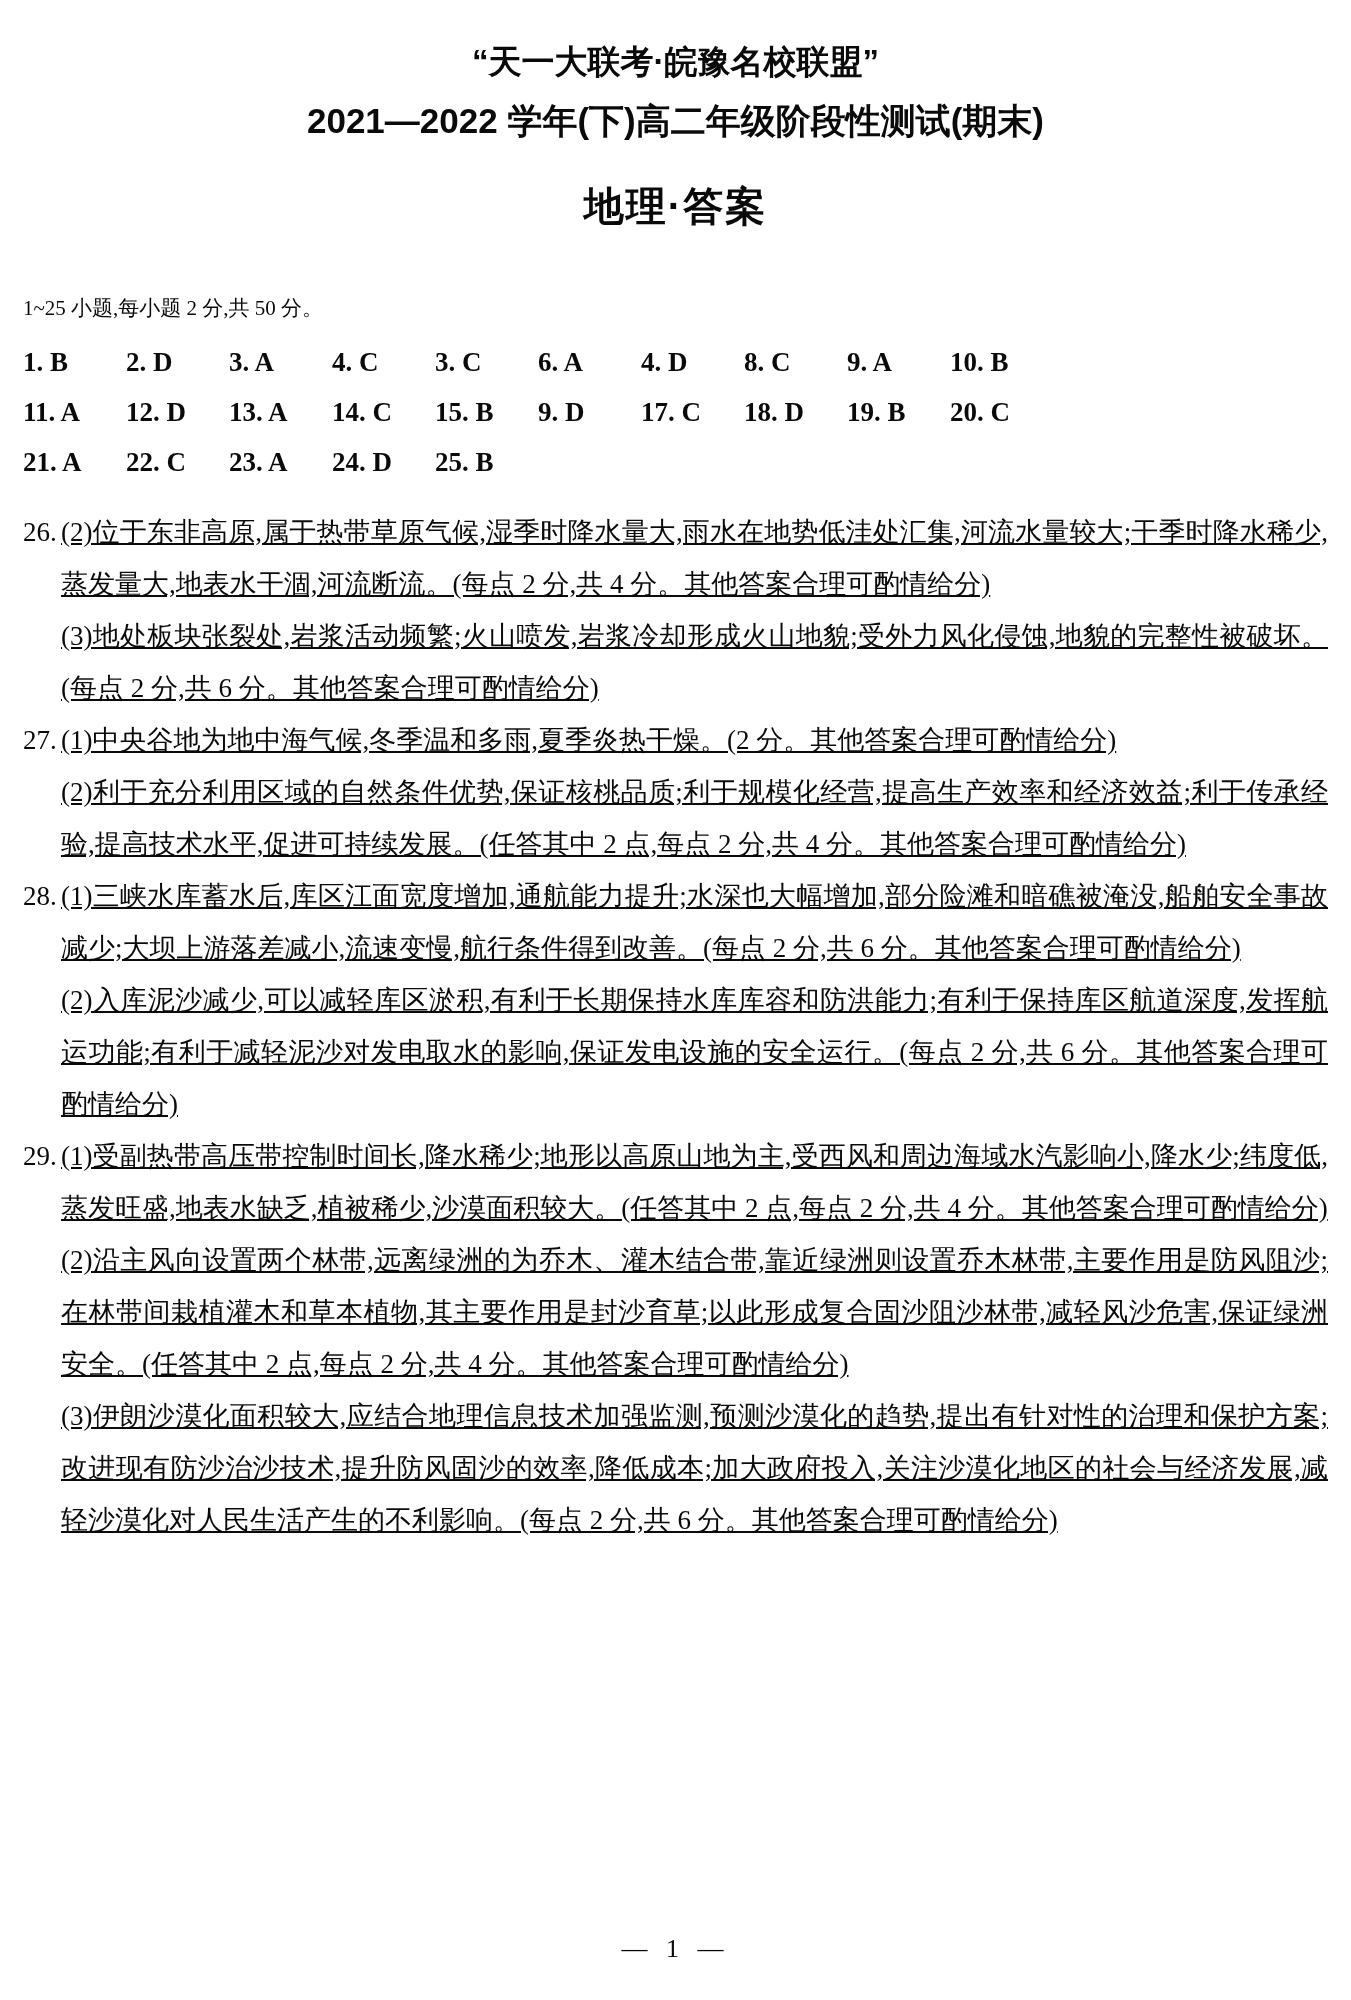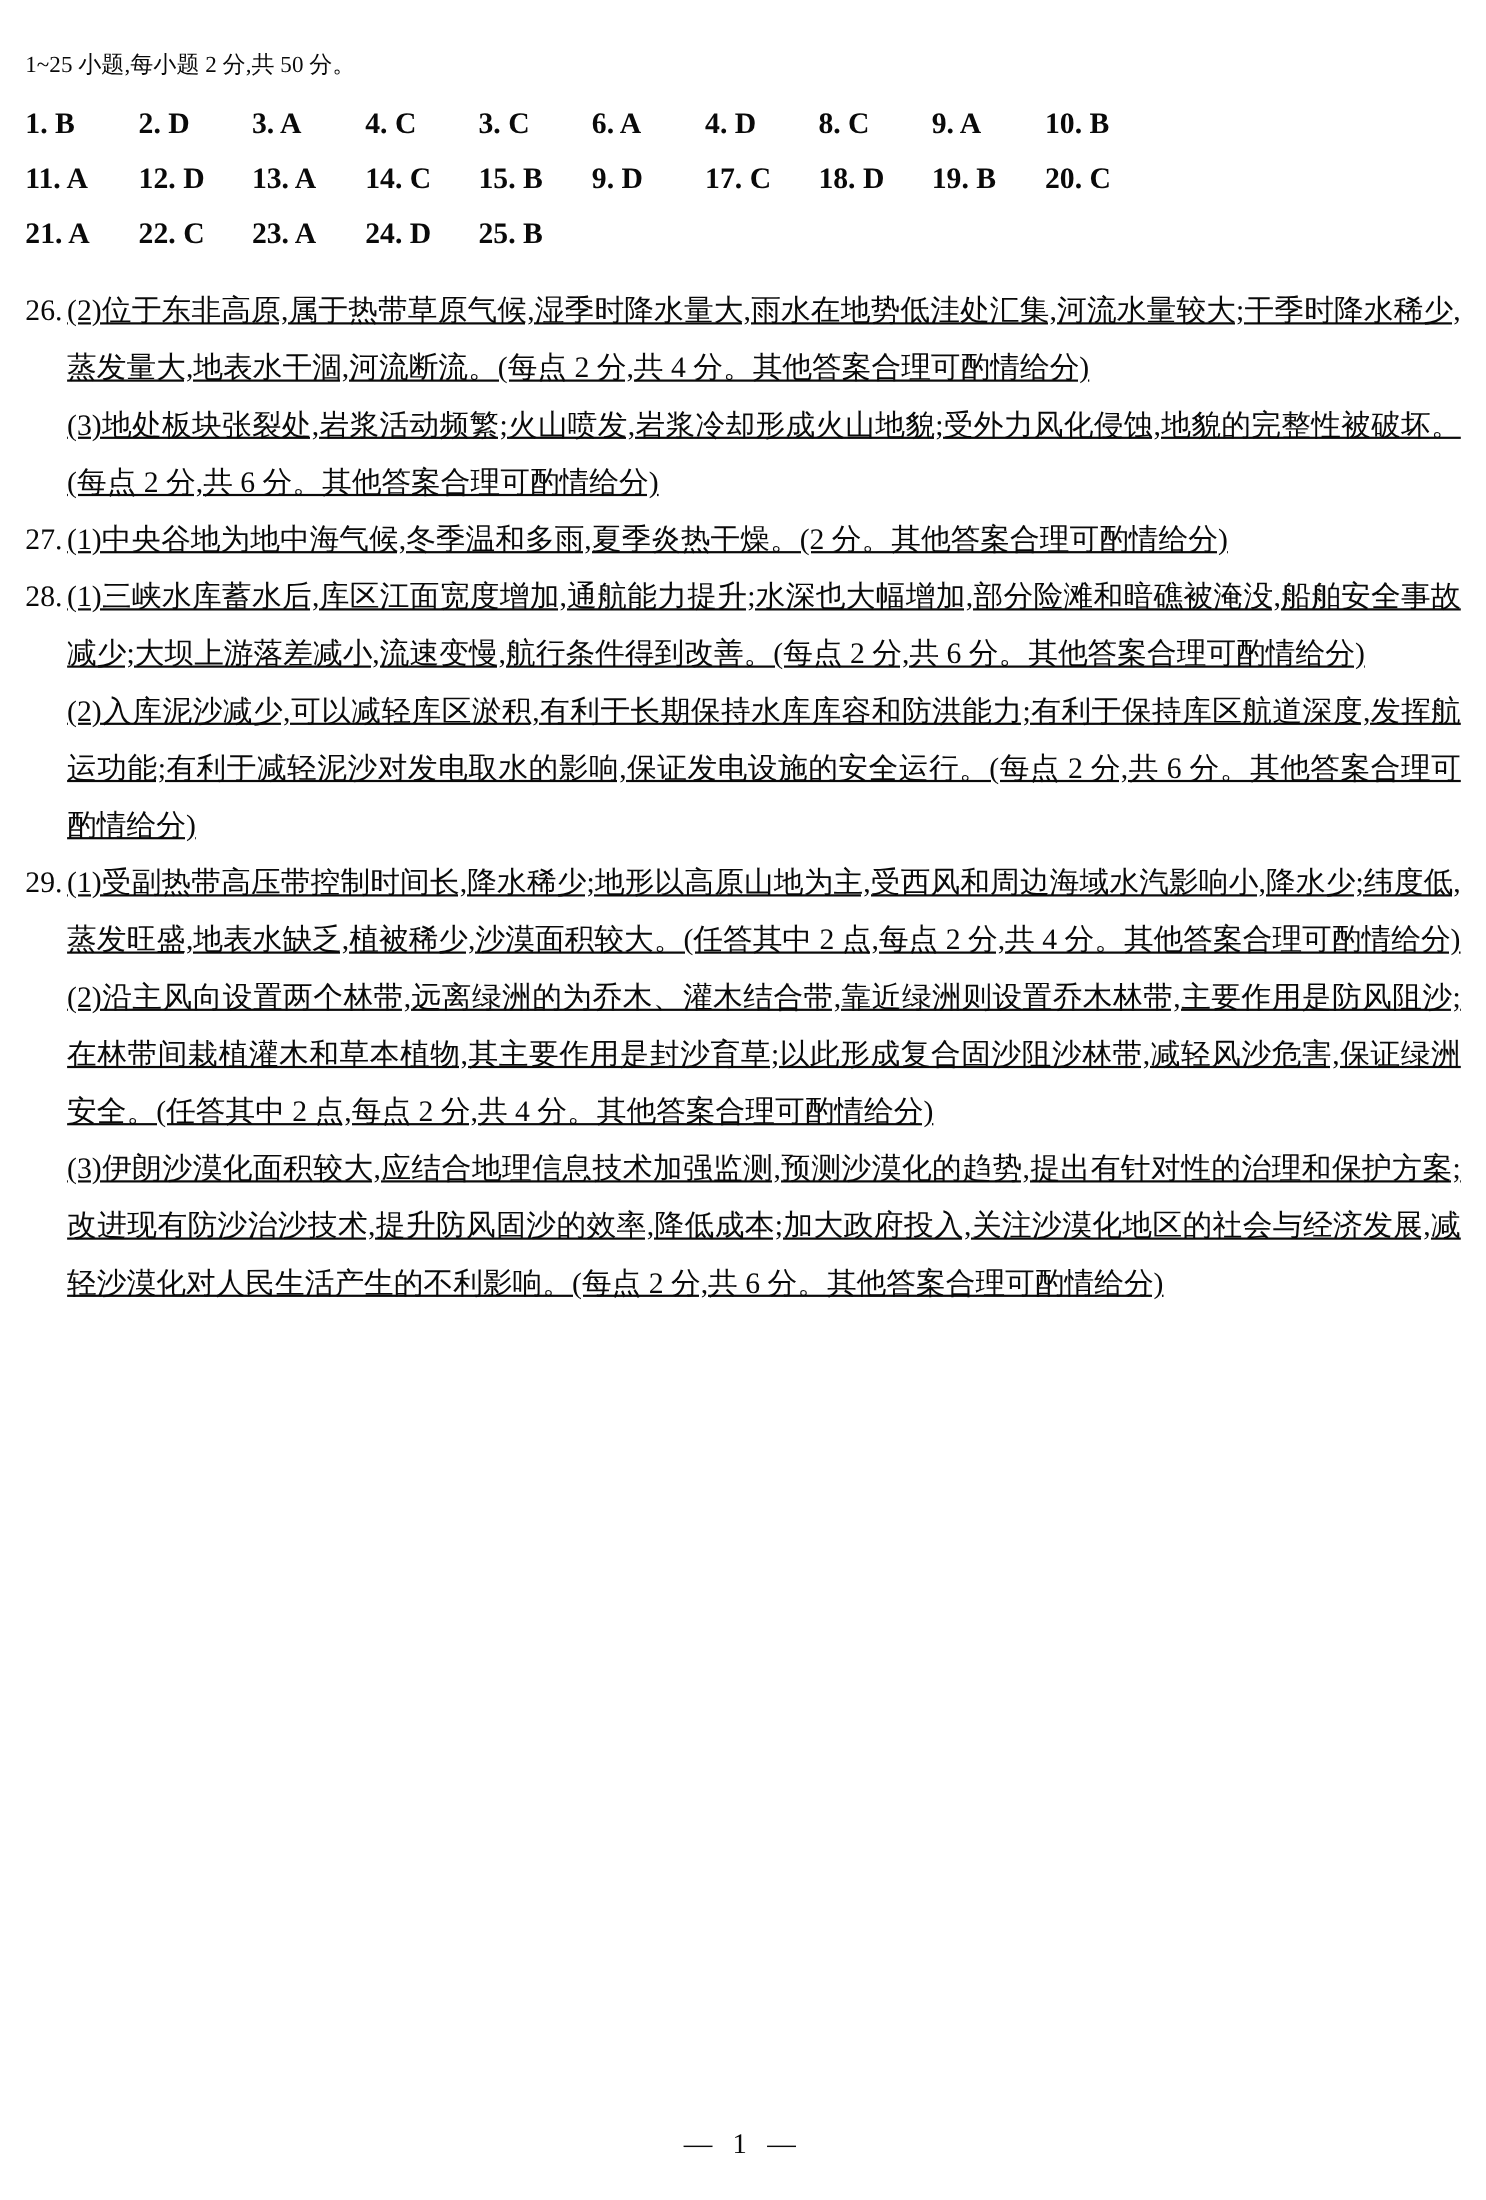--- a/index.html
+++ b/index.html
@@ -82,20 +82,25 @@
     font-size: 26px;
     letter-spacing: 6px;
   }
 </style>
 </head>
 <body>
 
 <div class="page">
   <div class="content">
 
+    <header>
+      <div class="hdr-line1">“天一大联考·皖豫名校联盟”</div>
+      <div class="hdr-line2">2021—2022 学年(下)高二年级阶段性测试(期末)</div>
+      <div class="hdr-line3">地理·答案</div>
+    </header>
 
     <section>
       <p class="mc-intro">1~25 小题,每小题 2 分,共 50 分。</p>
       <div class="mc-grid">
         <span class="mc-cell">1. B</span>
         <span class="mc-cell">2. D</span>
         <span class="mc-cell">3. A</span>
         <span class="mc-cell">4. C</span>
         <span class="mc-cell">3. C</span>
         <span class="mc-cell">6. A</span>
@@ -125,20 +130,21 @@
 
       <div class="question">
         <span class="qnum">26.</span>
         <p class="qpart">(2)位于东非高原,属于热带草原气候,湿季时降水量大,雨水在地势低洼处汇集,河流水量较大;干季时降水稀少,蒸发量大,地表水干涸,河流断流。(每点 2 分,共 4 分。其他答案合理可酌情给分)</p>
         <p class="qpart">(3)地处板块张裂处,岩浆活动频繁;火山喷发,岩浆冷却形成火山地貌;受外力风化侵蚀,地貌的完整性被破坏。(每点 2 分,共 6 分。其他答案合理可酌情给分)</p>
       </div>
 
       <div class="question">
         <span class="qnum">27.</span>
         <p class="qpart">(1)中央谷地为地中海气候,冬季温和多雨,夏季炎热干燥。(2 分。其他答案合理可酌情给分)</p>
+        <p class="qpart">(2)利于充分利用区域的自然条件优势,保证核桃品质;利于规模化经营,提高生产效率和经济效益;利于传承经验,提高技术水平,促进可持续发展。(任答其中 2 点,每点 2 分,共 4 分。其他答案合理可酌情给分)</p>
       </div>
 
       <div class="question">
         <span class="qnum">28.</span>
         <p class="qpart">(1)三峡水库蓄水后,库区江面宽度增加,通航能力提升;水深也大幅增加,部分险滩和暗礁被淹没,船舶安全事故减少;大坝上游落差减小,流速变慢,航行条件得到改善。(每点 2 分,共 6 分。其他答案合理可酌情给分)</p>
         <p class="qpart">(2)入库泥沙减少,可以减轻库区淤积,有利于长期保持水库库容和防洪能力;有利于保持库区航道深度,发挥航运功能;有利于减轻泥沙对发电取水的影响,保证发电设施的安全运行。(每点 2 分,共 6 分。其他答案合理可酌情给分)</p>
       </div>
 
       <div class="question">
         <span class="qnum">29.</span>

